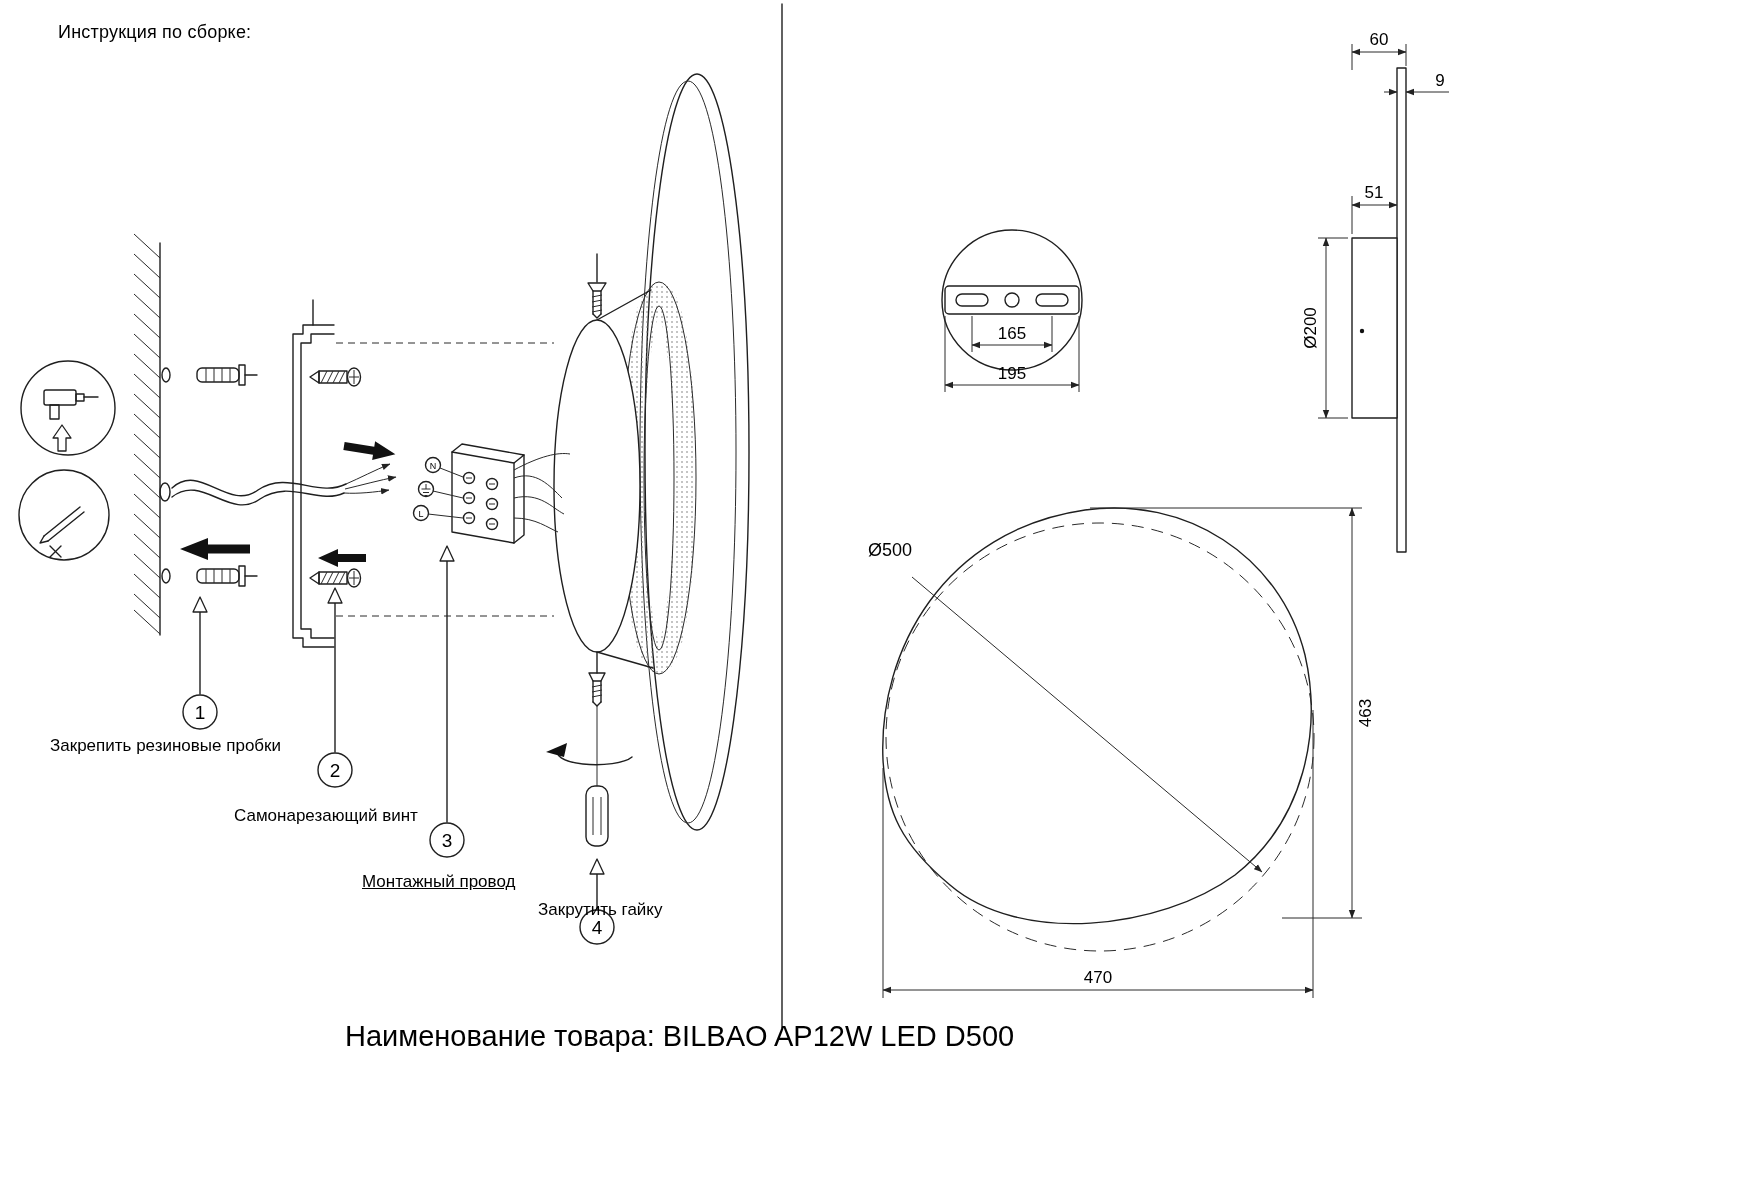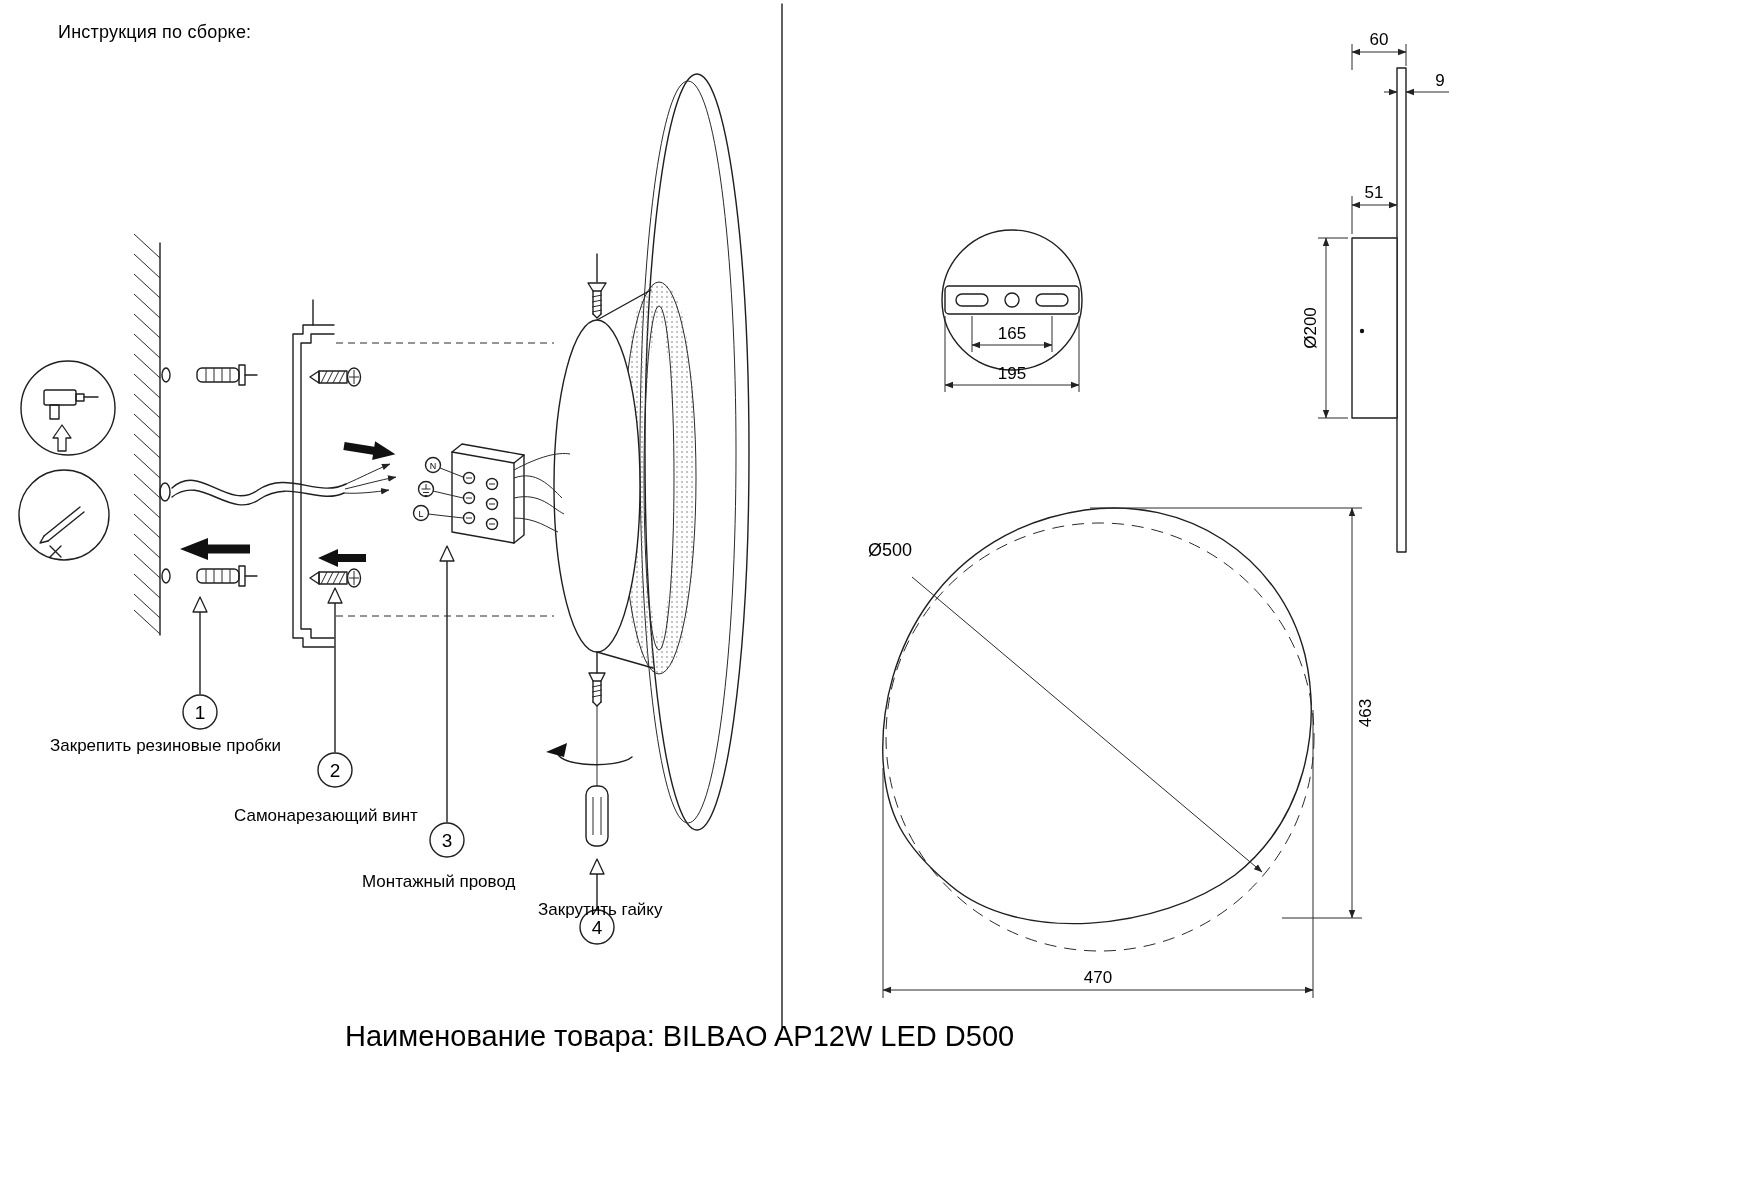--- a/index.html
+++ b/index.html
@@ -261,20 +261,20 @@
         <line x1="883" y1="990" x2="1313" y2="990" class="dim" marker-start="url(#arr)" marker-end="url(#arr)"></line>
         <text x="1098" y="983" class="dimt">470</text>
       </g>
     </g>
   </svg>
 
   <div class="title" style="left:58px; top:22px;">Инструкция по сборке:</div>
 
   <div class="step-label" style="left:50px; top:736px;">Закрепить резиновые пробки</div>
   <div class="step-label" style="left:234px; top:806px;">Самонарезающий винт</div>
-  <div class="step-label" style="left:362px; top:872px;">Монтажный провод</div>
+  <div class="step-label" style="left:362px; top:872px;text-decoration:underline;">Монтажный провод</div>
   <div class="step-label" style="left:538px; top:900px;">Закрутить гайку</div>
 
   <div class="product-line">
     <span>Наименование товара:</span>
     <span>BILBAO AP12W LED D500</span>
   </div>
 </div>
 
 </body></html>

